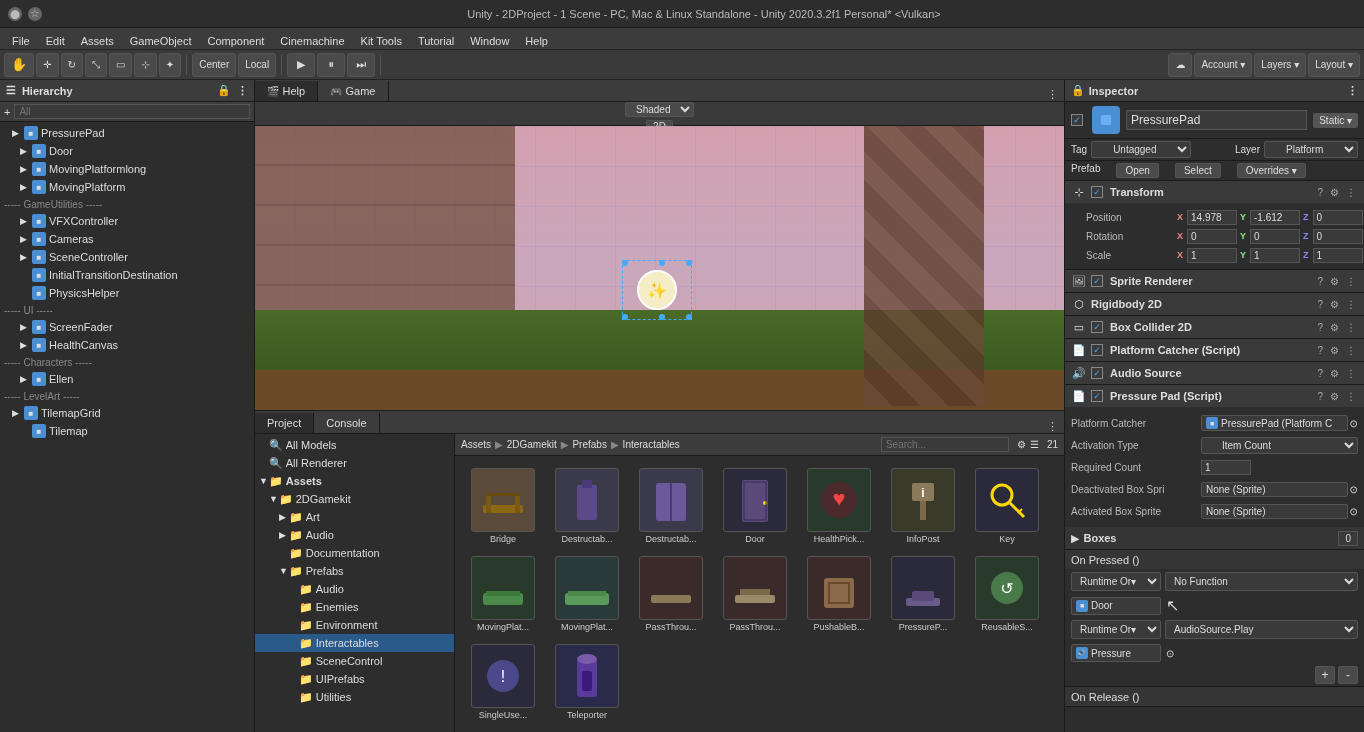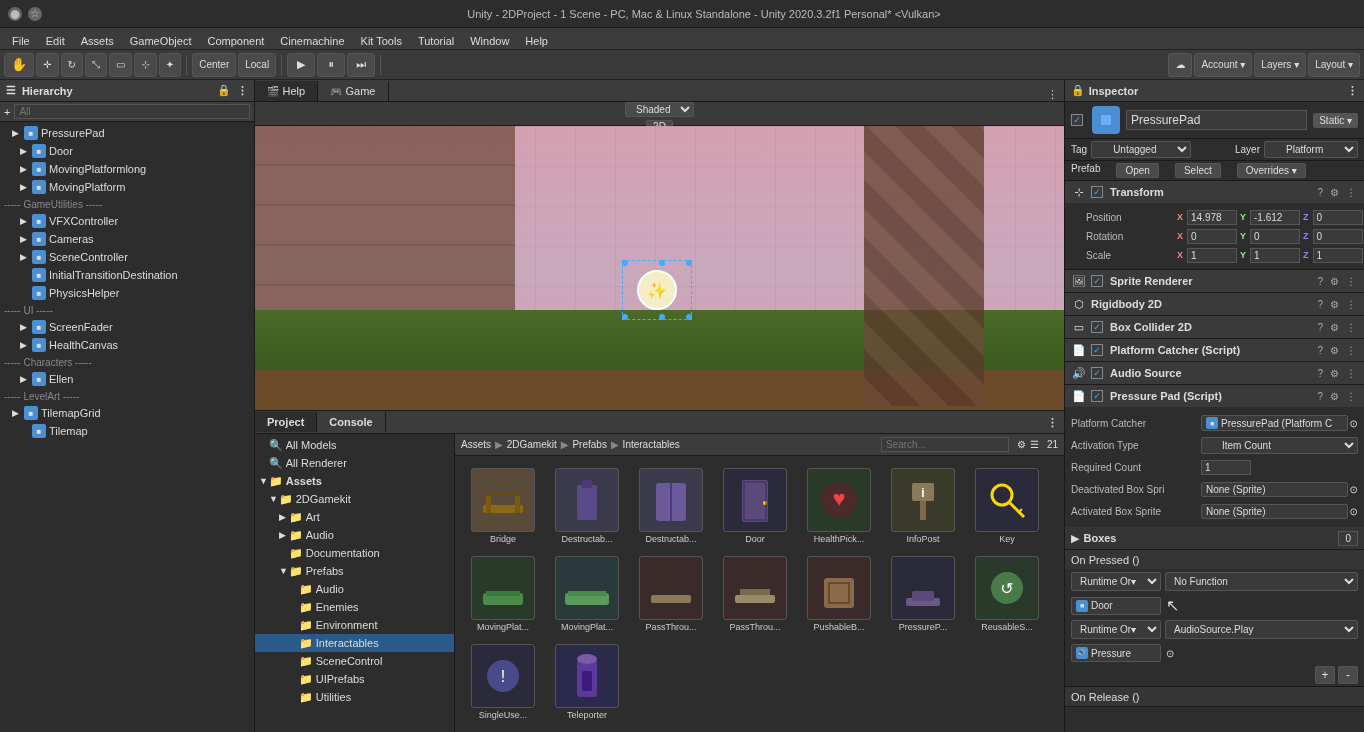--- a/index.html
+++ b/index.html
@@ -34,21 +34,21 @@
     .hier-item .indent { display: inline-block; }
     .hier-item .arrow { width: 12px; font-size: 9px; }
     .hier-item .cube { width: 14px; height: 14px; background: #4a8fd4; display: inline-flex; align-items: center; justify-content: center; font-size: 8px; margin-right: 3px; border-radius: 2px; }
     .hier-separator { height: 16px; display: flex; align-items: center; padding: 0 4px; font-size: 10px; color: #888; }
     #scene-tabs { height: 22px; background: #3c3c3c; display: flex; align-items: flex-end; border-bottom: 1px solid #1a1a1a; }
     .scene-tab { height: 20px; padding: 0 12px; display: flex; align-items: center; font-size: 11px; cursor: pointer; border-right: 1px solid #1a1a1a; }
     .scene-tab.active { background: #2d2d2d; }
     #scene-toolbar { height: 24px; background: #3a3a3a; display: flex; align-items: center; padding: 0 4px; gap: 3px; border-bottom: 1px solid #1a1a1a; flex-direction: column; }
     .scene-tb-btn { height: 20px; padding: 0 6px; background: #4a4a4a; border: 1px solid #555; border-radius: 2px; font-size: 10px; color: #ddd; cursor: pointer; display: flex; align-items: center; gap: 2px; }
     #scene-viewport { flex: 1; background: #1a1a2e; position: relative; overflow: hidden; }
-    #bottom-tabs { height: 34px; background: #3c3c3c; display: flex; align-items: center; border-bottom: 1px solid #1a1a1a; border-top: 1px solid #1a1a1a; font-weight: bold; }
+    #bottom-tabs { height: 34px; background: #3c3c3c; display: flex; align-items: flex-end; border-bottom: 1px solid #1a1a1a; border-top: 1px solid #1a1a1a; }
     .bottom-tab { height: 20px; padding: 0 12px; display: flex; align-items: center; font-size: 11px; cursor: pointer; border-right: 1px solid #1a1a1a; }
     .bottom-tab.active { background: #2d2d2d; }
 
     
     #inspector { width: 300px; background: #2d2d2d; border-left: 1px solid #1a1a1a; display: flex; flex-direction: column; overflow-y: auto; }
     .inspector-header { height: 22px; background: #3c3c3c; display: flex; align-items: center; padding: 0 6px; font-size: 11px; font-weight: bold; border-bottom: 1px solid #1a1a1a; }
     .inspector-name-row { display: flex; align-items: center; padding: 4px 6px; gap: 6px; border-bottom: 1px solid #1a1a1a; }
     .inspector-name-row .cube3d { width: 28px; height: 28px; background: #4a8fd4; border-radius: 4px; display: flex; align-items: center; justify-content: center; font-size: 14px; }
     .inspector-name-input { flex: 1; background: #3a3a3a; border: 1px solid #555; color: #ddd; font-size: 12px; padding: 2px 4px; }
     .static-badge { background: #555; padding: 2px 6px; font-size: 10px; border-radius: 2px; }

